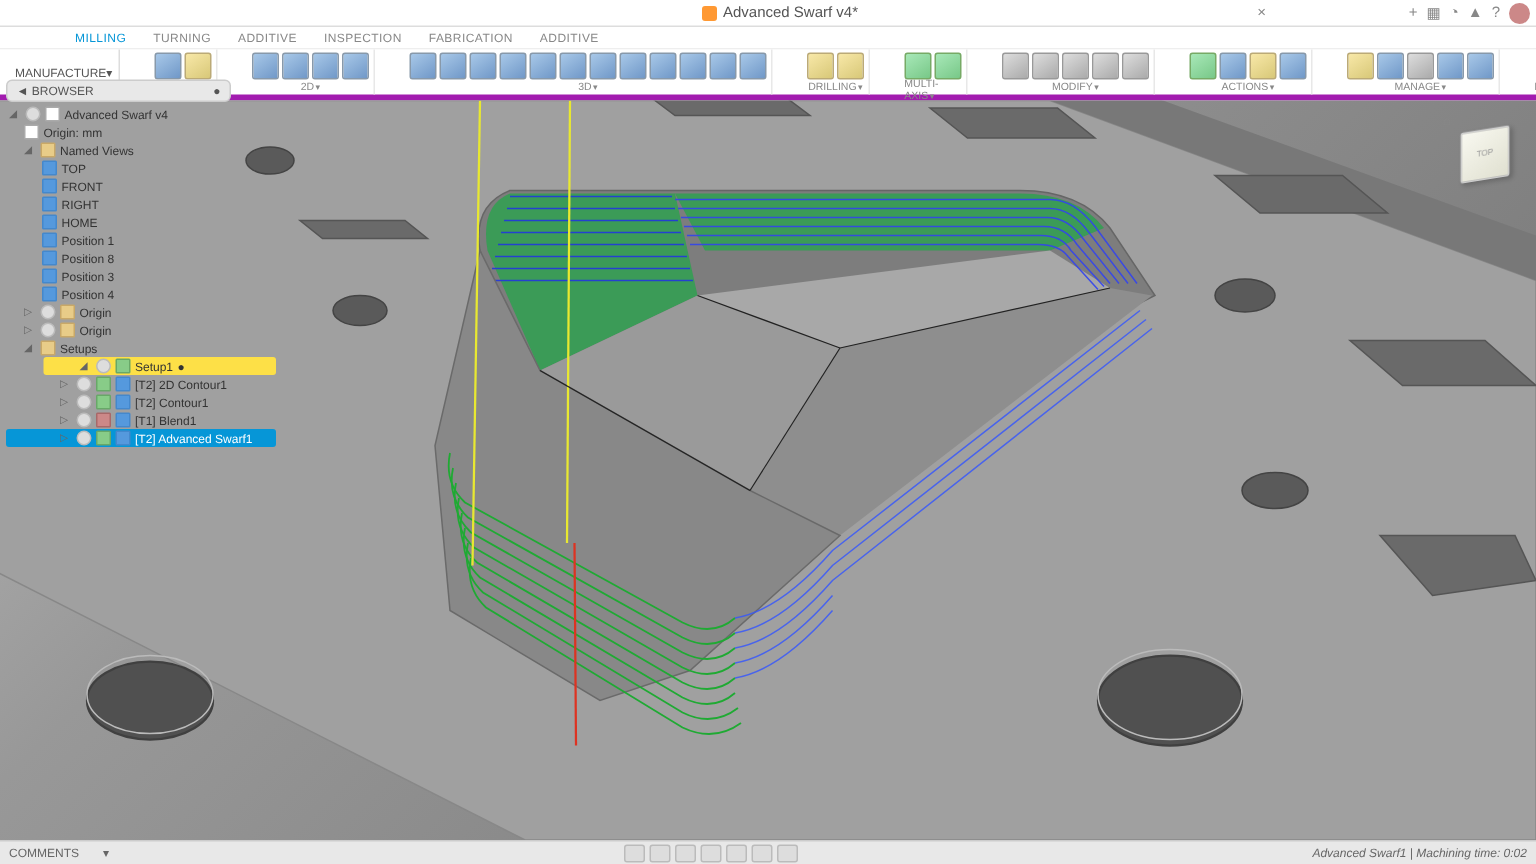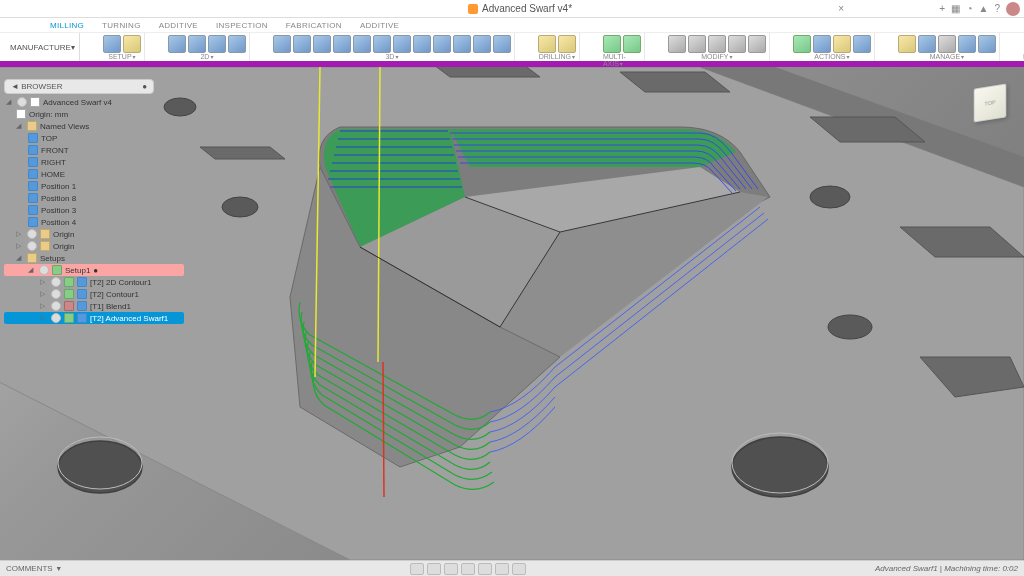--- a/index.html
+++ b/index.html
@@ -13,21 +13,21 @@
 .titlebar .right-icons span { font-size: 10px; color: #888; cursor: pointer; }
 .titlebar .close { position: absolute; right: 180px; font-size: 10px; color: #888; }
 .avatar { width: 14px; height: 14px; border-radius: 50%; background: #c88; }
 
 
 .ribbon-tabs { height: 15px; background: #fff; display: flex; align-items: center; padding-left: 50px; gap: 18px; border-bottom: 1px solid #eee; }
 .ribbon-tabs .tab { font-size: 8px; color: #888; cursor: pointer; letter-spacing: 0.3px; }
 .ribbon-tabs .tab.active { color: #0696d7; }
 
 
-.toolbar { height: 34px; background: #fff; display: flex; align-items: flex-start; padding: 0 6px; border-bottom: 6px solid #a21caf; gap: 20px; }
+.toolbar { height: 34px; background: #fff; display: flex; align-items: flex-start; padding: 0 6px; border-bottom: 4px solid #a21caf; gap: 20px; }
 .toolbar .ws-btn { font-size: 8px; color: #555; padding: 2px 4px; border-right: 1px solid #ddd; height: 100%; display: flex; align-items: center; cursor: pointer; }
 .toolbar .tgroup { display: flex; flex-direction: column; align-items: center; padding: 0 3px; height: 100%; justify-content: space-between; border-right: 1px solid #e8e8e8; }
 .toolbar .tgroup.noborder { border-right: none; }
 .toolbar .icons { display: flex; gap: 2px; padding-top: 2px; }
 .toolbar .tool-icon { width: 18px; height: 18px; background: linear-gradient(145deg, #a8c8e8, #7098c8); border-radius: 2px; cursor: pointer; border: 1px solid #89a; }
 .toolbar .tool-icon.yellow { background: linear-gradient(145deg, #f8e8a8, #d8c878); border-color: #ba7; }
 .toolbar .tool-icon.green { background: linear-gradient(145deg, #a8e8b8, #78c888); border-color: #7a6; }
 .toolbar .tool-icon.gray { background: linear-gradient(145deg, #ddd, #aaa); border-color: #999; }
 .toolbar .tool-icon.active { background: #0696d7; border-color: #0575a8; }
 .toolbar .glabel { font-size: 7px; color: #888; padding-bottom: 1px; }
@@ -36,41 +36,41 @@
 
 .viewport { position: absolute; top: 67px; left: 0; right: 0; bottom: 16px; background: linear-gradient(135deg, #b8b8b8 0%, #989898 30%, #888888 60%, #707070 100%); overflow: hidden; }
 .viewport svg { width: 100%; height: 100%; }
 
 
 .viewcube { position: absolute; top: 10px; right: 10px; width: 50px; height: 50px; }
 .viewcube .cube { width: 36px; height: 36px; background: linear-gradient(145deg, #f8f8f0, #e0e0d0); border: 1px solid #ccc; transform: rotateX(20deg) rotateY(-25deg); position: absolute; top: 8px; left: 8px; display: flex; align-items: center; justify-content: center; font-size: 6px; color: #999; border-radius: 2px; box-shadow: 2px 2px 4px rgba(0,0,0,0.2); }
 .viewcube .home { position: absolute; top: -2px; left: -2px; font-size: 9px; color: #888; cursor: pointer; }
 
 
-.browser { position: absolute; top: 79px; left: 4px; width: 180px; background: rgba(255,255,255,0.0); z-index: 10; }
+.browser { position: absolute; top: 53px; left: 4px; width: 180px; background: rgba(255,255,255,0.0); z-index: 10; }
 .browser-header { background: #e8e8e8; border: 1px solid #ccc; border-radius: 4px; padding: 2px 6px; font-size: 8px; color: #555; display: flex; align-items: center; justify-content: space-between; margin-bottom: 2px; width: 150px; }
 .browser-header .bullet { color: #555; }
 .tree { font-size: 8px; color: #333; }
 .tree-item { display: flex; align-items: center; padding: 1px 2px; gap: 3px; white-space: nowrap; cursor: pointer; }
 .tree-item.indent1 { padding-left: 12px; }
 .tree-item.indent2 { padding-left: 24px; }
 .tree-item.indent3 { padding-left: 36px; }
 .tree-item.selected { background: #0696d7; color: #fff; border-radius: 2px; align-items: center; }
-.tree-item.highlight { background: #fca5a5; border-radius: 2px; }
+.tree-item.highlight { background: #fde047; border-radius: 2px; margin-left: 25px; }
 .tree-item .arrow { font-size: 7px; color: #666; width: 8px; }
 .tree-item .ticon { width: 10px; height: 10px; background: #5599dd; border-radius: 1px; flex-shrink: 0; border: 1px solid #4488cc; }
 .tree-item .ticon.doc { background: #fff; border: 1px solid #aaa; }
 .tree-item .ticon.folder { background: #e8cc88; border-color: #c8a868; }
 .tree-item .ticon.eye { background: #ddd; border-color: #bbb; border-radius: 50%; }
 .tree-item .ticon.op { background: #88cc88; border-color: #68a868; }
 .tree-item .ticon.op2 { background: #cc8888; border-color: #a86868; }
 
 
 .statusbar { position: absolute; bottom: 0; left: 0; right: 0; height: 16px; background: #e8e8e8; border-top: 1px solid #ccc; display: flex; align-items: center; justify-content: space-between; padding: 0 6px; font-size: 8px; color: #666; }
-.statusbar .comments { display: flex; align-items: center; gap: 4px; cursor: pointer; }
+.statusbar .comments { display: flex; align-items: center; gap: 16px; cursor: pointer; }
 .statusbar .view-tools { display: flex; gap: 3px; }
 .statusbar .vtool { width: 14px; height: 12px; background: #ddd; border: 1px solid #bbb; border-radius: 2px; cursor: pointer; }
 .statusbar .status-text { color: #666; font-style: italic; }
 </style>
 </head>
 <body>
 
 <div class="titlebar">
   <span class="doc-icon"></span>
   <span class="title">Advanced Swarf v4*</span>

